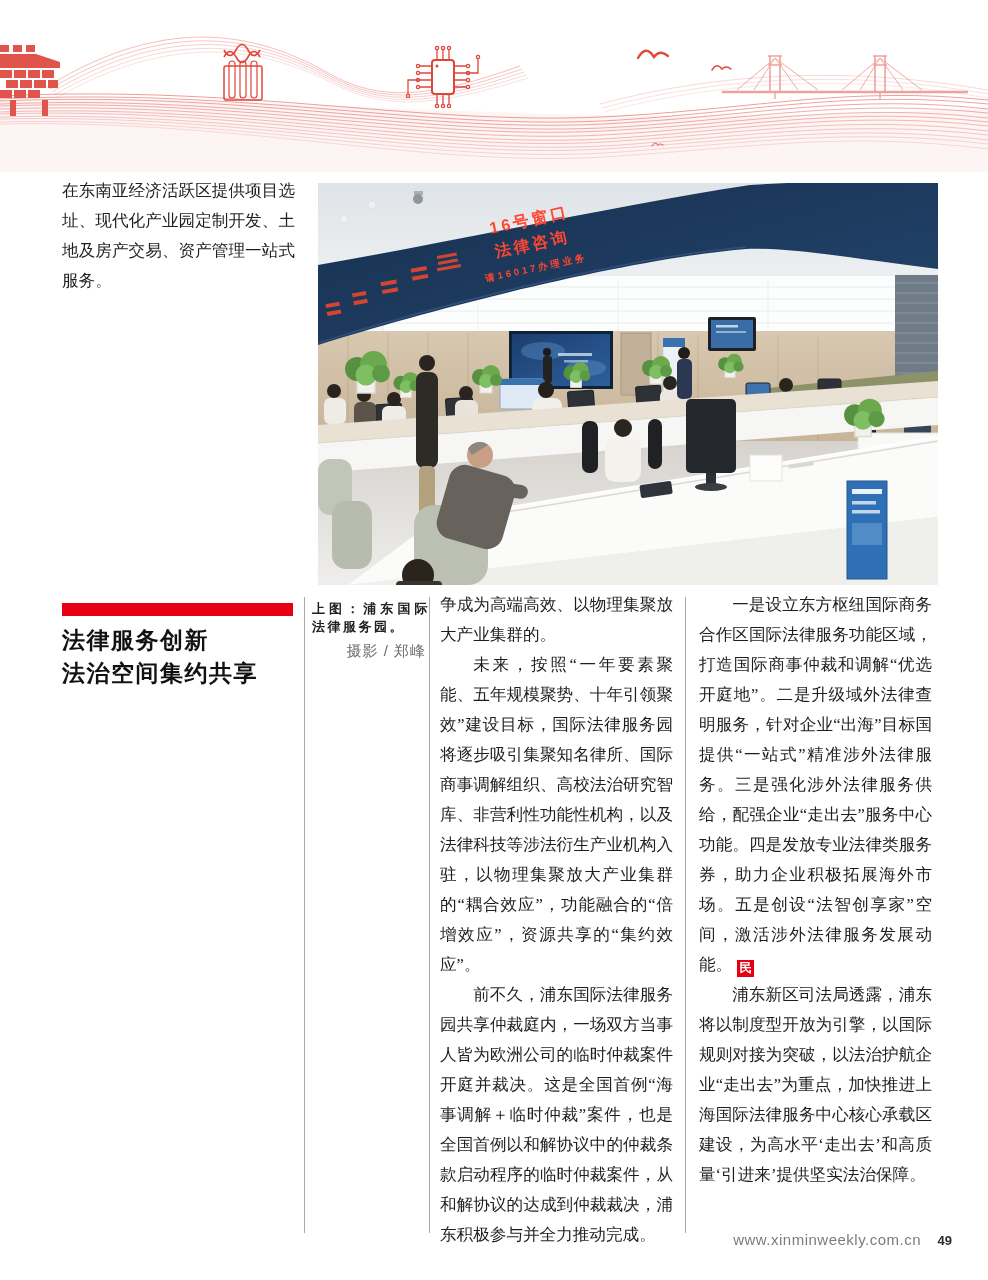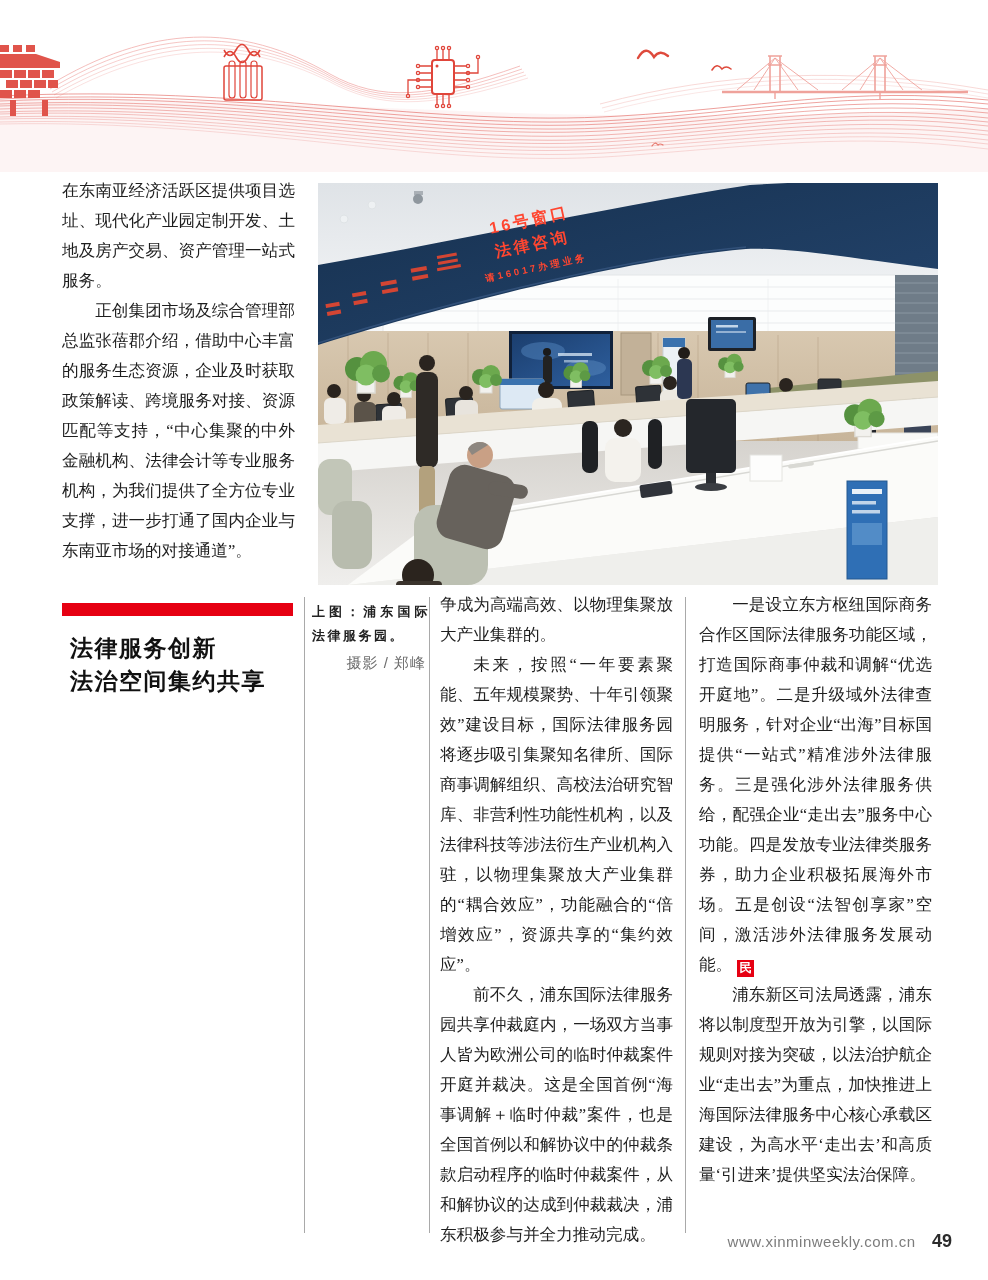--- a/index.html
+++ b/index.html
@@ -8,36 +8,36 @@
   .header-art{position:absolute;left:0;top:0;width:988px;height:172px;}
   
   .textcol{position:absolute;text-align:justify;font-size:16.6px;line-height:30px;color:#1e1e1e;}
   .textcol p{margin:0;text-indent:2em;}
   .textcol p.noindent{text-indent:0;}
   .intro{left:62px;top:176px;width:233px;}
   .leftbody{left:62px;top:708px;width:233px;}
   .col2{left:440px;top:590px;width:233px;}
   .col3{left:699px;top:590px;width:233px;}
   .redbar{position:absolute;left:62px;top:603px;width:231px;height:13px;background:#e60012;}
-  .headline{position:absolute;left:62px;top:624px;width:240px;margin:8px;
+  .headline{position:absolute;left:62px;top:624px;width:240px;margin:0;
             font-size:23px;line-height:33px;font-weight:700;letter-spacing:1.5px;color:#111;}
   .caption{position:absolute;left:312px;top:600px;width:118px;
            font-family:"Liberation Sans","DejaVu Sans",sans-serif;}
-  .caption .cap{margin:0;font-size:13px;line-height:24px;font-weight:700;letter-spacing:2.5px;color:#222;text-align:justify;}
+  .caption .cap{margin:0;font-size:13px;line-height:18px;font-weight:700;letter-spacing:2.5px;color:#222;text-align:justify;}
   .caption .credit{margin:6px 4px 0 0;font-size:15px;color:#6e6e6e;text-align:right;letter-spacing:1px;}
   .vrule{position:absolute;top:597px;width:1px;height:636px;background:#a9a9a9;}
   .vrule1{left:304px;} .vrule2{left:429px;} .vrule3{left:685px;}
   .photo{position:absolute;left:318px;top:183px;width:620px;height:402px;margin:0;overflow:hidden;}
   .photo svg{display:block;}
   .endmark{display:inline-block;width:17px;height:17px;margin-left:5px;background:#e60012;color:#fff;
            font-family:"Liberation Sans","DejaVu Sans",sans-serif;font-size:12.5px;line-height:17px;
            font-weight:700;text-align:center;vertical-align:-2px;text-indent:0;}
   .pagefoot{position:absolute;top:1231px;right:62px;font-family:"Liberation Sans","DejaVu Sans",sans-serif;}
   .pagefoot .url{font-size:15px;color:#7c7c7c;letter-spacing:.5px;}
-  .pagefoot .pnum{font-size:18px;color:#2b2b2b;font-weight:700;margin-left:12px;}
+  .pagefoot .pnum{font-size:13px;color:#2b2b2b;font-weight:700;margin-left:12px;}
   .ledtext{font-family:"Liberation Sans","DejaVu Sans",sans-serif;font-weight:700;fill:#ff4630;letter-spacing:3px;}
 </style>
 </head>
 <body>
 
 <div class="page">
 
   <svg class="header-art" viewBox="0 0 988 172" xmlns="http://www.w3.org/2000/svg">
     <g fill="none">
       <path d="M48,86 C150,24 240,22 330,74 C380,102 430,98 520,66" stroke="rgba(240,168,165,.75)" stroke-width="1"></path>
@@ -126,21 +126,20 @@
       <path d="M770,56 V92 M780,56 V92 M768,56 H782 M768,65 H782" stroke-width="1.6"></path>
       <path d="M875,56 V92 M885,56 V92 M873,56 H887 M873,65 H887" stroke-width="1.6"></path>
       <path d="M775,58 L737,90 M775,58 L754,90 M775,58 L798,90 M775,58 L818,90" stroke-width=".9"></path>
       <path d="M880,58 L842,90 M880,58 L860,90 M880,58 L903,90 M880,58 L922,90" stroke-width=".9"></path>
       <path d="M775,92 V99 M880,92 V99" stroke-width="1.4"></path>
     </g>
   </svg>
 
   <section class="textcol intro">
     <p class="noindent">在东南亚经济活跃区提供项目选址、现代化产业园定制开发、土地及房产交易、资产管理一站式服务。</p>
-    <p>正创集团市场及综合管理部总监张蓓郡介绍，借助中心丰富的服务生态资源，企业及时获取政策解读、跨境服务对接、资源匹配等支持，“中心集聚的中外金融机构、法律会计等专业服务机构，为我们提供了全方位专业支撑，进一步打通了国内企业与东南亚市场的对接通道”。</p>
   </section>
 
   <figure class="photo">
     <svg viewBox="0 0 620 402" width="620" height="402" xmlns="http://www.w3.org/2000/svg">
       <defs>
         <linearGradient id="ceilg" x1="0" y1="0" x2="0" y2="1">
             <stop offset="0" stop-color="#dfe3e7"></stop>
             <stop offset="1" stop-color="#f8f9fa"></stop>
           </linearGradient>
         <linearGradient id="wallg" x1="0" y1="0" x2="0" y2="1">

